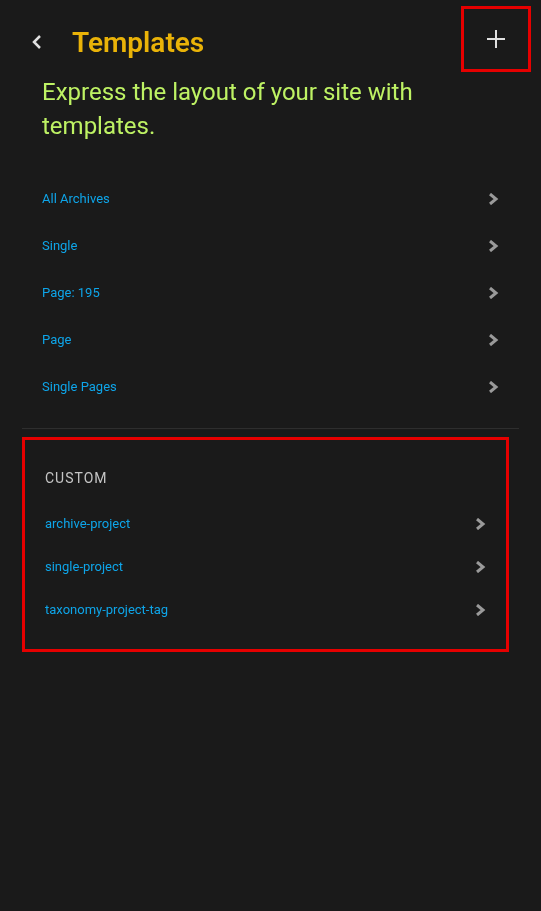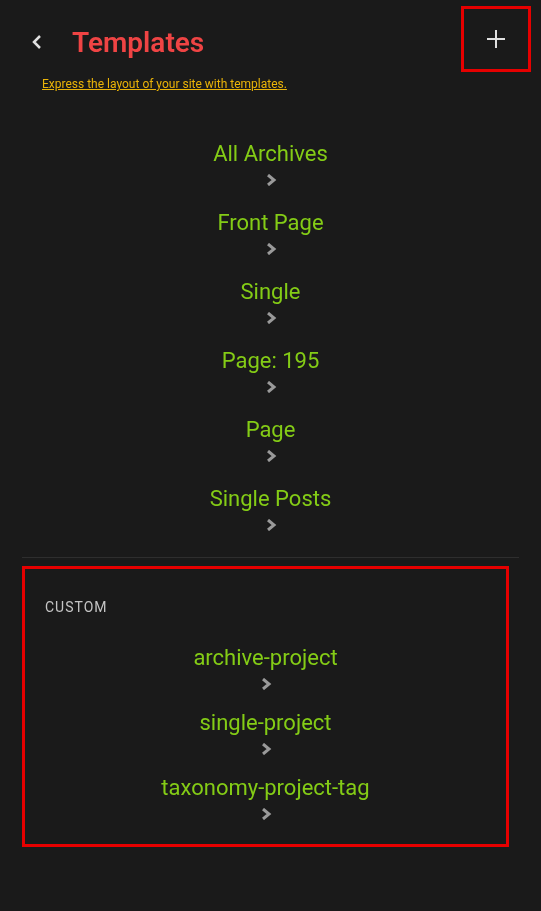--- a/index.html
+++ b/index.html
@@ -33,21 +33,21 @@
     .back-btn svg {
       width: 16px;
       height: 16px;
       stroke: #e0e0e0;
       stroke-width: 2.5;
       fill: none;
     }
     .title {
       font-size: 28px;
       font-weight: 600;
-      color: #ef4444;
+      color: #eab308;
     }
     .add-btn-wrap {
       position: absolute;
       right: 10px;
       top: 6px;
       border: 3px solid #e60000;
       padding: 2px;
     }
     .add-btn {
       width: 60px;
@@ -59,37 +59,35 @@
     }
     .add-btn svg {
       width: 24px;
       height: 24px;
       stroke: #e0e0e0;
       stroke-width: 2;
       fill: none;
     }
     .description {
       padding: 0 42px 32px 42px;
-      font-size: 12px;
-      color: #eab308;
+      font-size: 24px;
+      color: #bef264;
       line-height: 1.4;
-      text-decoration: underline;
     }
     .list {
       padding: 0 22px;
     }
     .list-item {
       display: flex;
       align-items: center;
       justify-content: space-between;
       padding: 16px 20px;
       cursor: pointer;
-      font-size: 22px;
-      color: #84cc16;
-      flex-direction: column;
+      font-size: 13px;
+      color: #0ea5e9;
     }
     .chevron-right {
       width: 12px;
       height: 12px;
     }
     .chevron-right svg {
       width: 100%;
       height: 100%;
       stroke: #9a9a9a;
       stroke-width: 3;
@@ -140,45 +138,39 @@
 <div class="description">Express the layout of your site with templates.</div>
 
 <div class="list">
   <div class="list-item">
     <span>All Archives</span>
     <span class="chevron-right"><svg viewBox="0 0 12 12">
           <polyline points="3,1 9,6 3,11"></polyline>
         </svg></span>
   </div>
   <div class="list-item">
-    <span>Front Page</span>
-    <span class="chevron-right"><svg viewBox="0 0 12 12">
-          <polyline points="3,1 9,6 3,11"></polyline>
-        </svg></span>
-  </div>
-  <div class="list-item">
     <span>Single</span>
     <span class="chevron-right"><svg viewBox="0 0 12 12">
           <polyline points="3,1 9,6 3,11"></polyline>
         </svg></span>
   </div>
   <div class="list-item">
     <span>Page: 195</span>
     <span class="chevron-right"><svg viewBox="0 0 12 12">
           <polyline points="3,1 9,6 3,11"></polyline>
         </svg></span>
   </div>
   <div class="list-item">
     <span>Page</span>
     <span class="chevron-right"><svg viewBox="0 0 12 12">
           <polyline points="3,1 9,6 3,11"></polyline>
         </svg></span>
   </div>
   <div class="list-item">
-    <span>Single Posts</span>
+    <span>Single Pages</span>
     <span class="chevron-right"><svg viewBox="0 0 12 12">
           <polyline points="3,1 9,6 3,11"></polyline>
         </svg></span>
   </div>
 </div>
 
 <div class="divider"></div>
 
 <div class="custom-section-wrap">
   <div class="section-header">CUSTOM</div>

